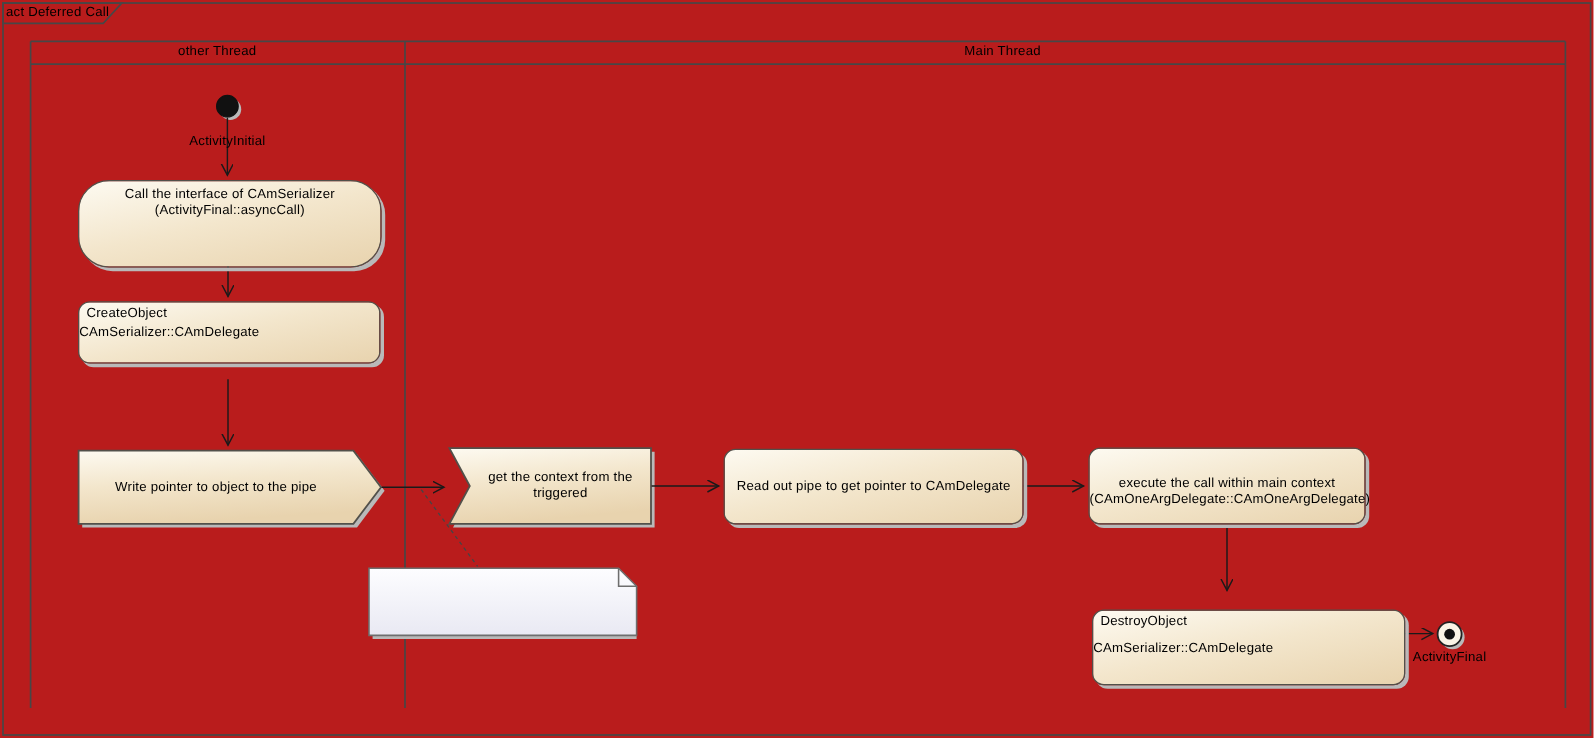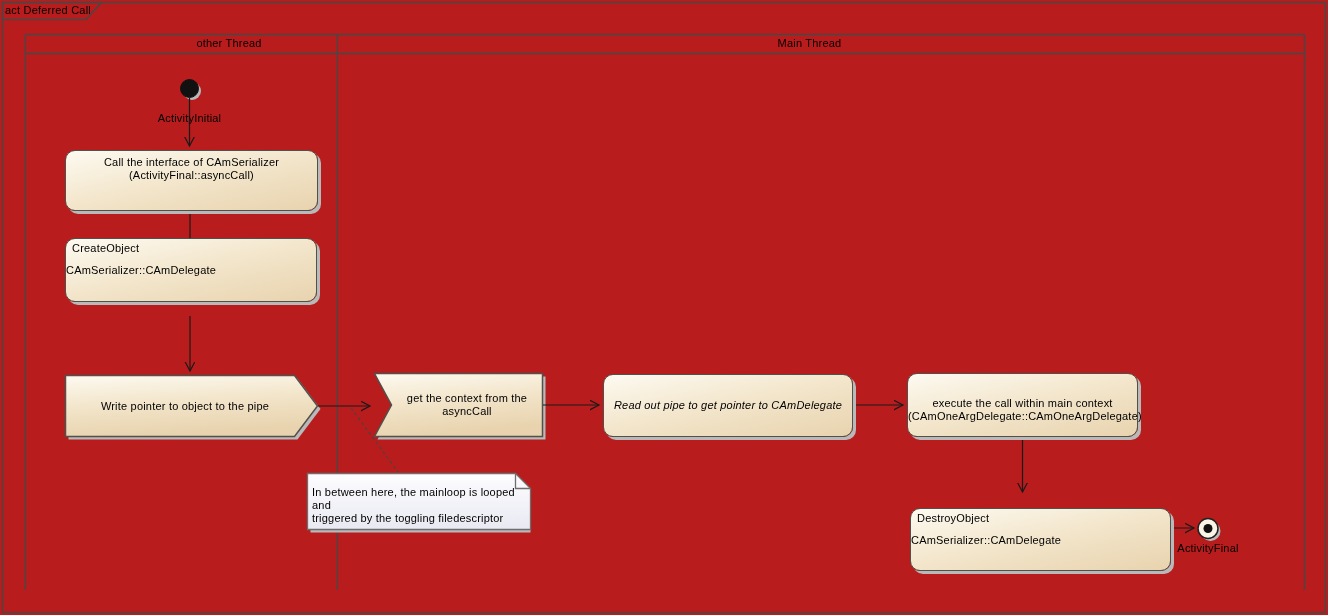--- a/index.html
+++ b/index.html
@@ -93,60 +93,56 @@
       <path d="M543,405 H599" class="conn" marker-end="url(#arrowOpen)"></path>
       <path d="M853,405 H903" class="conn" marker-end="url(#arrowOpen)"></path>
       <path d="M1022.5,438 V492" class="conn" marker-end="url(#arrowOpen)"></path>
       <path d="M1137,528 H1194" class="conn" marker-end="url(#arrowOpen)"></path>
       <path d="M351,408 L398,472" fill="none" stroke="#454545" stroke-width="1.1" stroke-dasharray="3,3"></path>
     </g>
   </svg>
 
   <div class="abs" style="left:5px;top:4px;width:92px;z-index:3;">act Deferred Call</div>
 
-  <div class="lane-label" style="left:25px;width:312px;z-index:3;margin-left:48px;">other Thread</div>
-  <div class="lane-label" style="left:326px;width:967px;z-index:3;">Main Thread</div>
+  <div class="lane-label" style="left:25px;width:312px;z-index:3;">other Thread</div>
+  <div class="lane-label" style="left:352px;width:967px;z-index:3;">Main Thread</div>
 
   <div class="node-label" style="left:139px;top:102px;width:101px;z-index:3;margin-top:10px;">ActivityInitial</div>
 
-  <div class="node-box" style="left:65px;top:150px;width:253px;height:61px;z-index:2;">
+  <div class="node-box" style="left:65px;top:150px;width:253px;height:73px;z-index:2;border-radius:26px;">
     <div class="top-center" style="padding-top:5px;">
       <div class="line">Call the interface of CAmSerializer</div>
       <div class="line">(ActivityFinal::asyncCall)</div>
     </div>
   </div>
 
-  <div class="node-box" style="left:65px;top:238px;width:252px;height:64px;z-index:2;">
+  <div class="node-box" style="left:65px;top:251px;width:252px;height:52px;z-index:2;">
     <div class="stereo">CreateObject</div>
     <div class="mid-label">CAmSerializer::CAmDelegate</div>
   </div>
 
-  <div class="shape-label flex-center" style="left:48px;top:377px;width:228px;height:58px;padding-left:23px;">Write pointer to object to the pipe</div>
+  <div class="shape-label flex-center" style="left:66px;top:377px;width:228px;height:58px;">Write pointer to object to the pipe</div>
 
   <div class="shape-label flex-center" style="left:392px;top:375px;width:150px;height:60px;">
     <div class="line">get the context from the</div>
-    <div class="line">asyncCall</div>
+    <div class="line">triggered</div>
   </div>
 
-  <div class="node-box flex-center" style="left:603px;top:374px;width:250px;height:63px;z-index:2;font-style:italic;">
+  <div class="node-box flex-center" style="left:603px;top:374px;width:250px;height:63px;z-index:2;">
     <div class="line">Read out pipe to get pointer to CAmDelegate</div>
   </div>
 
   <div class="node-box" style="left:907px;top:373px;width:231px;height:64px;z-index:2;">
     <div class="top-center" style="padding-top:23px;">
       <div class="line">execute the call within main context</div>
       <div class="line">(CAmOneArgDelegate::CAmOneArgDelegate)</div>
     </div>
   </div>
 
   <div class="node-box" style="left:910px;top:508px;width:261px;height:63px;z-index:2;">
     <div class="stereo">DestroyObject</div>
     <div class="mid-label">CAmSerializer::CAmDelegate</div>
   </div>
 
   <div class="node-label" style="left:1158px;top:542px;width:100px;z-index:3;">ActivityFinal</div>
 
-  <div class="note-text" style="left:312px;top:486px;width:205px;">
-    <div class="line">In between here, the mainloop is looped and</div>
-    <div class="line">triggered by the toggling filedescriptor</div>
-  </div>
 
 </div>
 
 </body></html>

